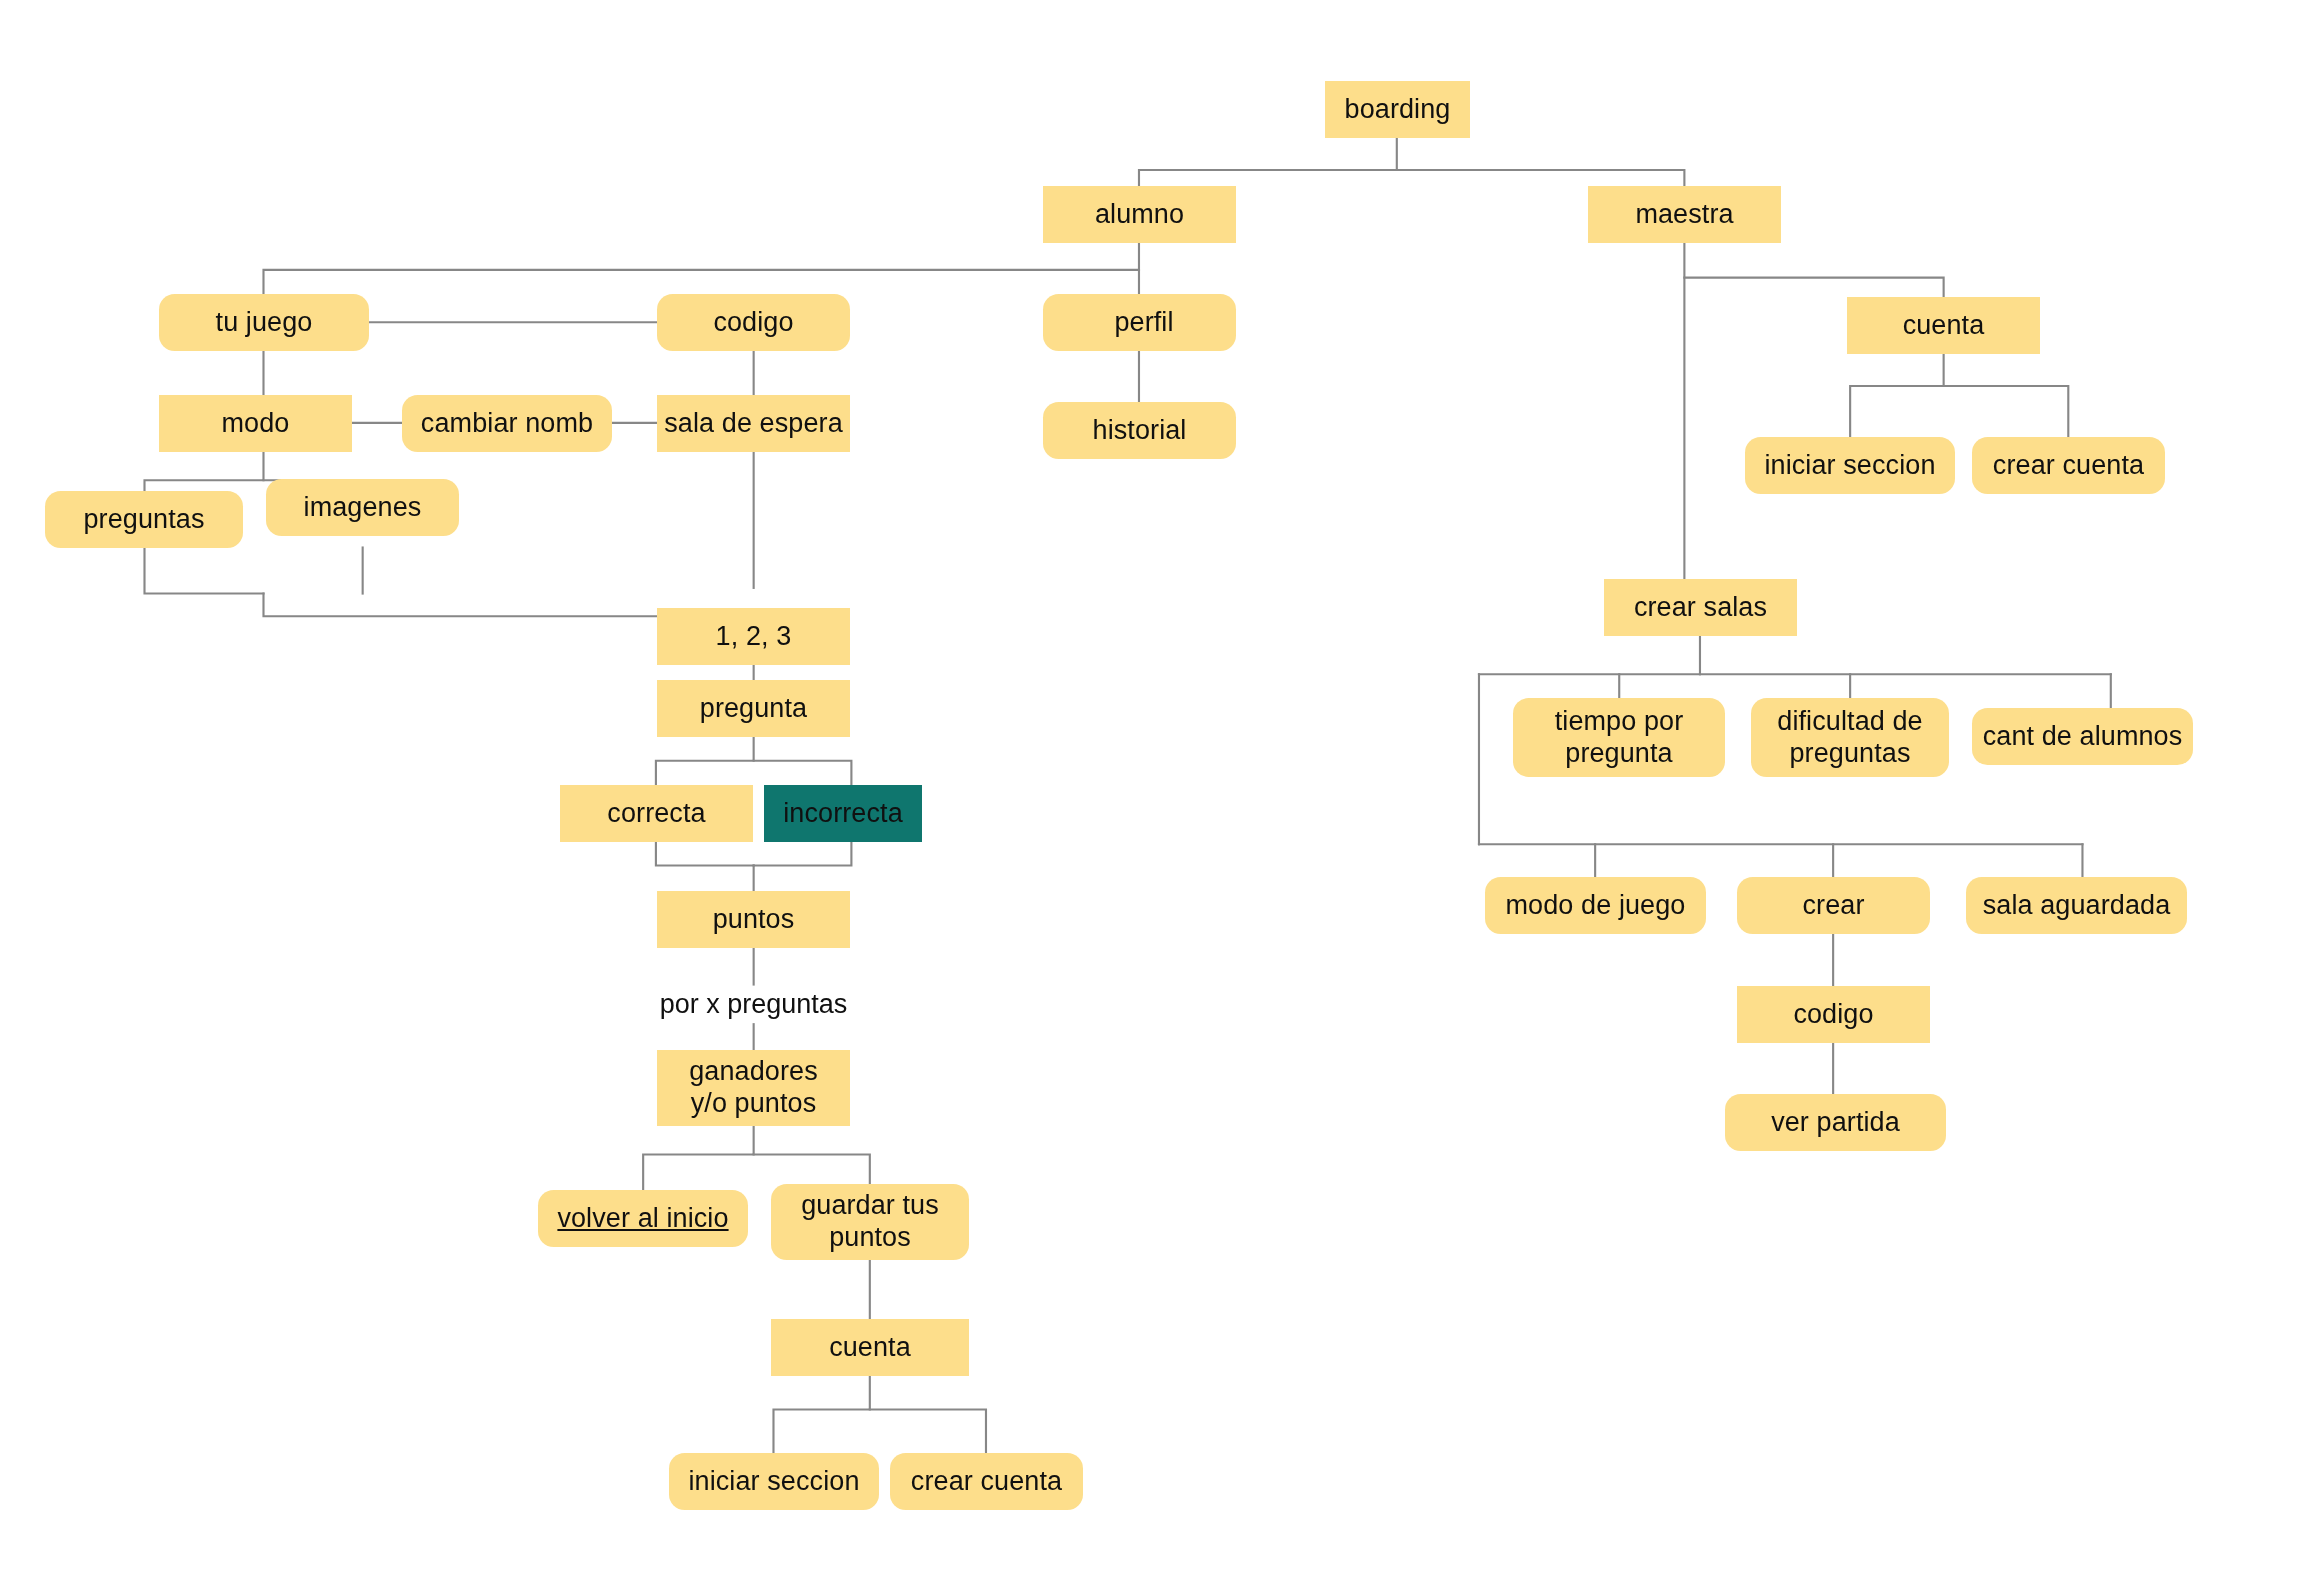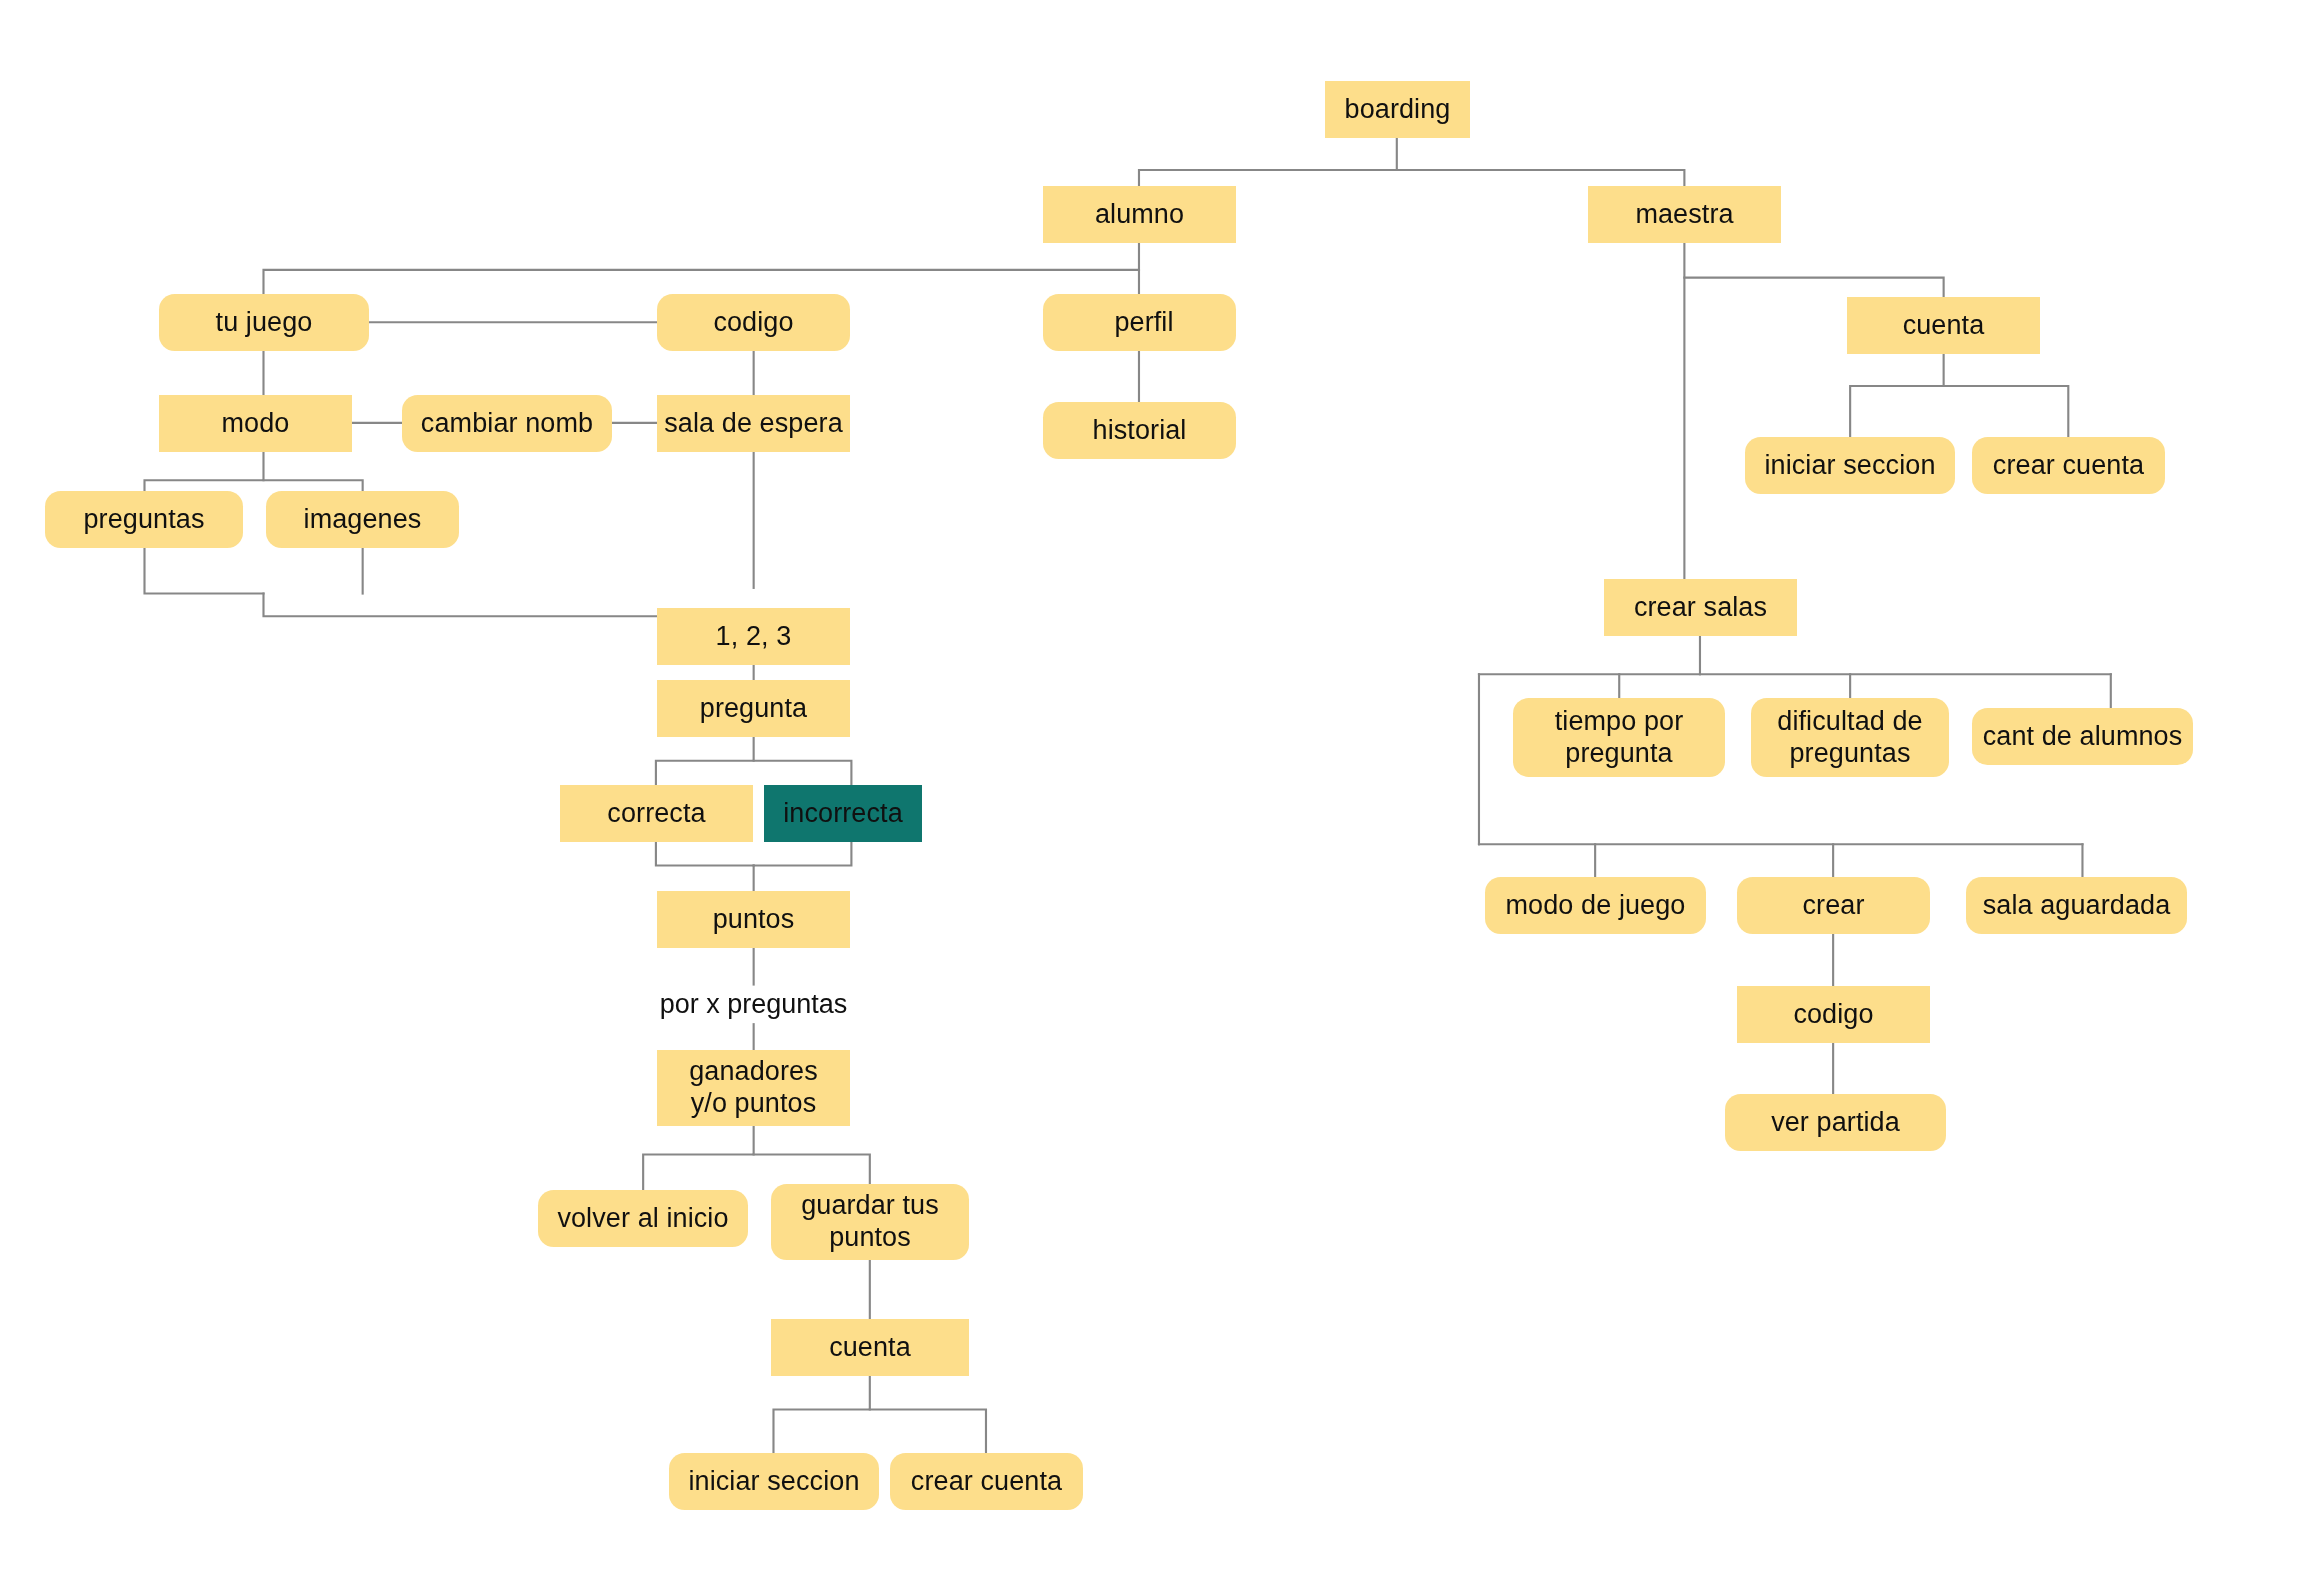--- a/index.html
+++ b/index.html
@@ -112,40 +112,40 @@
     <div class="node round" style="left: 657px; top: 294px; width: 193px; height: 57px; background: rgb(253, 222, 139); color: rgb(16, 16, 16);">codigo</div>
     <div class="node round" style="left: 1043px; top: 294px; width: 193px; height: 57px; background: rgb(253, 222, 139); color: rgb(16, 16, 16); padding-left: 16px;">perfil</div>
     <div class="node square" style="left: 1847px; top: 297px; width: 193px; height: 57px; background: rgb(253, 222, 139); color: rgb(16, 16, 16);">cuenta</div>
     <div class="node square" style="left: 159px; top: 395px; width: 193px; height: 57px; background: rgb(253, 222, 139); color: rgb(16, 16, 16);">modo</div>
     <div class="node round" style="left: 402px; top: 395px; width: 210px; height: 57px; background: rgb(253, 222, 139); color: rgb(16, 16, 16);">cambiar nomb</div>
     <div class="node square" style="left: 657px; top: 395px; width: 193px; height: 57px; background: rgb(253, 222, 139); color: rgb(16, 16, 16);">sala de espera</div>
     <div class="node round" style="left: 1043px; top: 402px; width: 193px; height: 57px; background: rgb(253, 222, 139); color: rgb(16, 16, 16);">historial</div>
     <div class="node round" style="left: 1745px; top: 437px; width: 210px; height: 57px; background: rgb(253, 222, 139); color: rgb(16, 16, 16);">iniciar seccion</div>
     <div class="node round" style="left: 1972px; top: 437px; width: 193px; height: 57px; background: rgb(253, 222, 139); color: rgb(16, 16, 16);">crear cuenta</div>
     <div class="node round" style="left: 45px; top: 491px; width: 198px; height: 57px; background: rgb(253, 222, 139); color: rgb(16, 16, 16);">preguntas</div>
-    <div class="node round" style="left: 266px; top: 491px; width: 193px; height: 57px; background: rgb(253, 222, 139); color: rgb(16, 16, 16);">imagenes</div>
+    <div class="node round" style="left: 266px; top: 479px; width: 193px; height: 57px; background: rgb(253, 222, 139); color: rgb(16, 16, 16);">imagenes</div>
     <div class="node square" style="left: 657px; top: 588px; width: 193px; height: 57px; background: rgb(253, 222, 139); color: rgb(16, 16, 16); margin-top: 20px;">1, 2, 3</div>
     <div class="node square" style="left: 1604px; top: 579px; width: 193px; height: 57px; background: rgb(253, 222, 139); color: rgb(16, 16, 16);">crear salas</div>
     <div class="node square" style="left: 657px; top: 680px; width: 193px; height: 57px; background: rgb(253, 222, 139); color: rgb(16, 16, 16);">pregunta</div>
     <div class="node round" style="left: 1513px; top: 698px; width: 212px; height: 79px; background: rgb(253, 222, 139); color: rgb(16, 16, 16);">tiempo por
 pregunta</div>
     <div class="node round" style="left: 1751px; top: 698px; width: 198px; height: 79px; background: rgb(253, 222, 139); color: rgb(16, 16, 16);">dificultad de
 preguntas</div>
     <div class="node round" style="left: 1972px; top: 708px; width: 221px; height: 57px; background: rgb(253, 222, 139); color: rgb(16, 16, 16);">cant de alumnos</div>
     <div class="node square" style="left: 560px; top: 785px; width: 193px; height: 57px; background: rgb(253, 222, 139); color: rgb(16, 16, 16);">correcta</div>
     <div class="node square" style="left: 764px; top: 785px; width: 158px; height: 57px; background: #0f766e; color: rgb(16, 16, 16);">incorrecta</div>
     <div class="node round" style="left: 1485px; top: 877px; width: 221px; height: 57px; background: rgb(253, 222, 139); color: rgb(16, 16, 16);">modo de juego</div>
     <div class="node round" style="left: 1737px; top: 877px; width: 193px; height: 57px; background: rgb(253, 222, 139); color: rgb(16, 16, 16);">crear</div>
     <div class="node round" style="left: 1966px; top: 877px; width: 221px; height: 57px; background: rgb(253, 222, 139); color: rgb(16, 16, 16);">sala aguardada</div>
     <div class="node square" style="left: 657px; top: 891px; width: 193px; height: 57px; background: rgb(253, 222, 139); color: rgb(16, 16, 16);">puntos</div>
     <div class="node square" style="left: 1737px; top: 986px; width: 193px; height: 57px; background: rgb(253, 222, 139); color: rgb(16, 16, 16);">codigo</div>
     <div class="node square" style="left: 657px; top: 1050px; width: 193px; height: 76px; background: rgb(253, 222, 139); color: rgb(16, 16, 16);">ganadores
 y/o puntos</div>
     <div class="node round" style="left: 1725px; top: 1094px; width: 221px; height: 57px; background: rgb(253, 222, 139); color: rgb(16, 16, 16);">ver partida</div>
-    <div class="node round" style="left: 538px; top: 1190px; width: 210px; height: 57px; background: rgb(253, 222, 139); color: rgb(16, 16, 16);">volver al inicio</div>
+    <div class="node round" style="left: 538px; top: 1190px; width: 210px; height: 57px; background: rgb(253, 222, 139); color: rgb(16, 16, 16); text-decoration: underline;">volver al inicio</div>
     <div class="node round" style="left: 771px; top: 1184px; width: 198px; height: 76px; background: rgb(253, 222, 139); color: rgb(16, 16, 16);">guardar tus
 puntos</div>
     <div class="node square" style="left: 771px; top: 1319px; width: 198px; height: 57px; background: rgb(253, 222, 139); color: rgb(16, 16, 16);">cuenta</div>
     <div class="node round" style="left: 669px; top: 1453px; width: 210px; height: 57px; background: rgb(253, 222, 139); color: rgb(16, 16, 16);">iniciar seccion</div>
     <div class="node round" style="left: 890px; top: 1453px; width: 193px; height: 57px; background: rgb(253, 222, 139); color: rgb(16, 16, 16);">crear cuenta</div>
     <div class="plainlabel" style="left: 657px; top: 985px; width: 193px; height: 40px; color: rgb(16, 16, 16);">por x preguntas</div>
   </div>
 
 
 </body></html>

